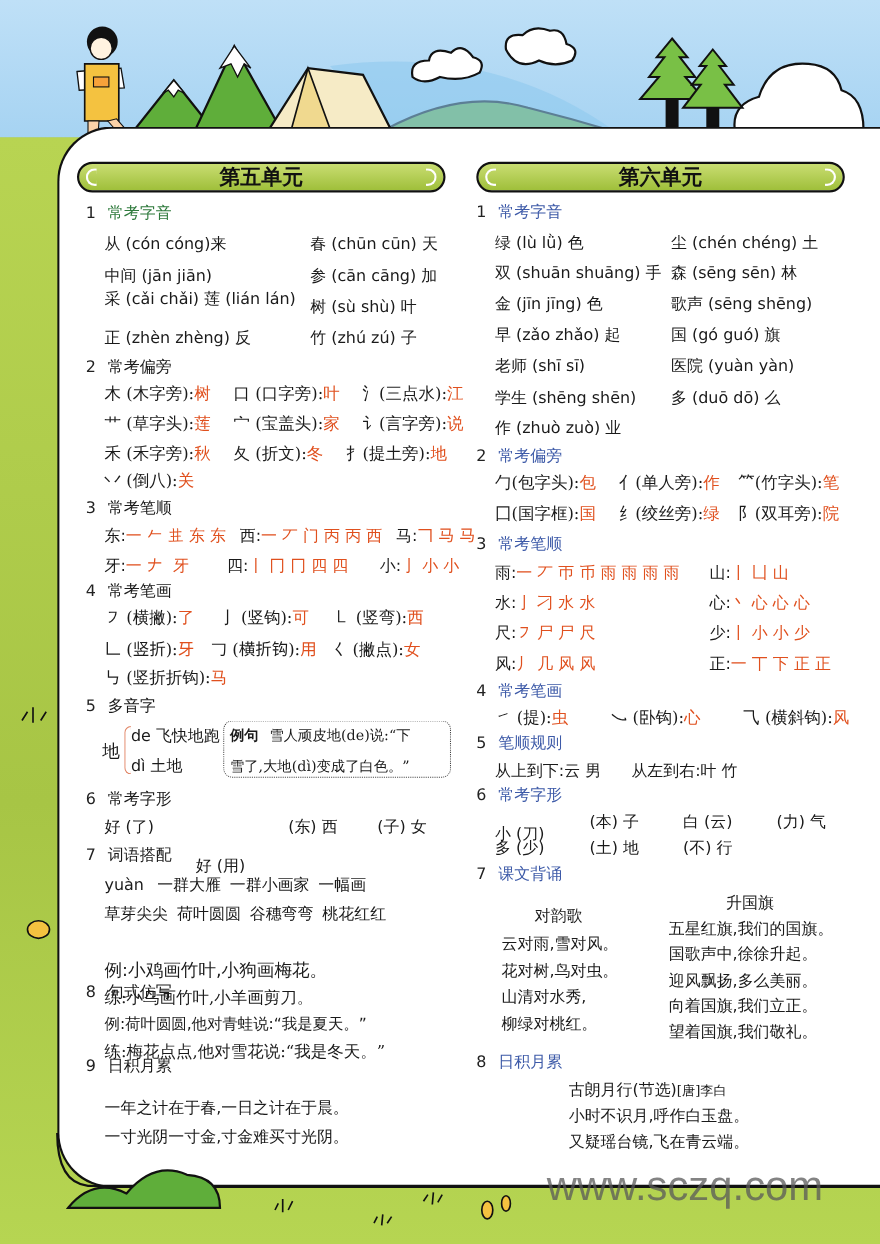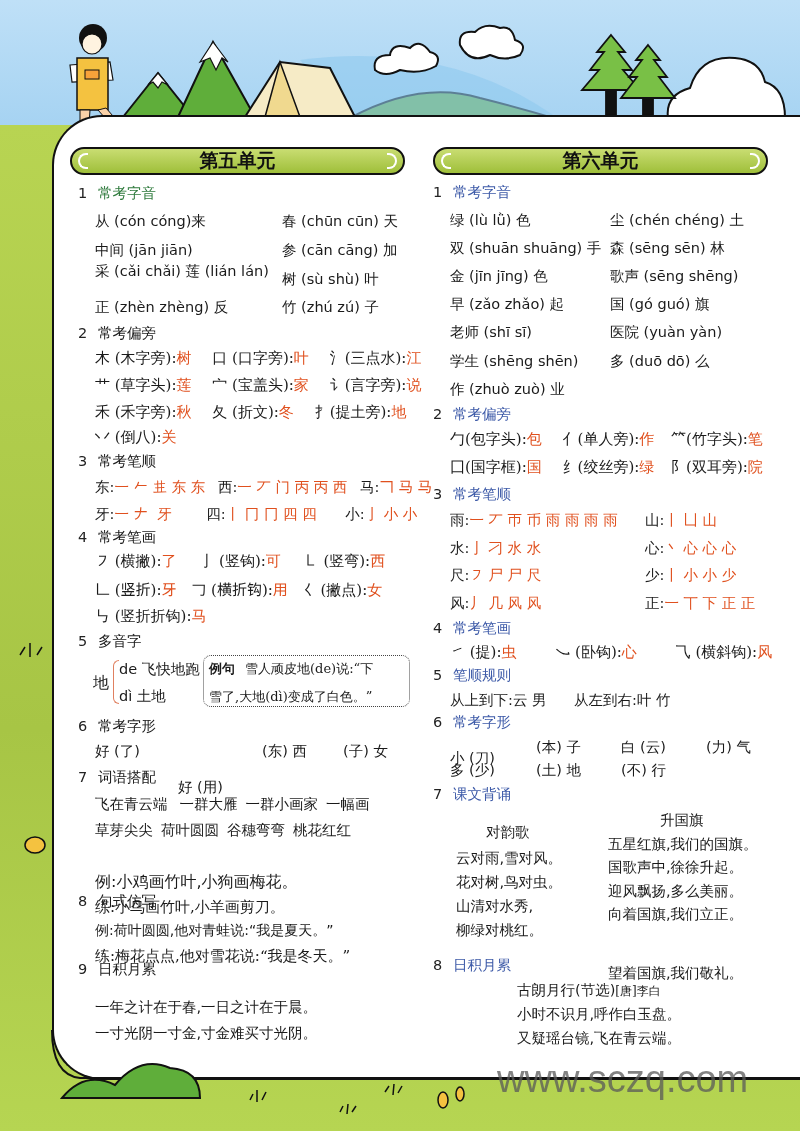--- a/index.html
+++ b/index.html
@@ -201,21 +201,21 @@
   </div>
   <div class="row" style="left:95px; top:742px;">好 (了)</div>
   <div class="row" style="left:178px; top:742px;margin-top:36px;">好 (用)</div>
   <div class="row" style="left:262px; top:742px;">(东) 西</div>
   <div class="row" style="left:343px; top:742px;">(子) 女</div>
 
   <div class="sec" style="left:78px; top:768px;">
     <span class="num">7</span><span class="title">词语搭配</span>
   </div>
   <div class="row" style="left:95px; top:795px;">
-    <span>飞在青云端</span><span style="display:inline-block;width:12px"></span><span>一群大雁</span><span style="display:inline-block;width:8px"></span><span>一群小画家</span><span style="display:inline-block;width:8px"></span><span>一幅画</span>
+    <span>yuàn</span><span style="display:inline-block;width:12px"></span><span>一群大雁</span><span style="display:inline-block;width:8px"></span><span>一群小画家</span><span style="display:inline-block;width:8px"></span><span>一幅画</span>
   </div>
   <div class="row" style="left:95px; top:821px;">
     <span>草芽尖尖</span><span style="display:inline-block;width:8px"></span><span>荷叶圆圆</span><span style="display:inline-block;width:8px"></span><span>谷穗弯弯</span><span style="display:inline-block;width:8px"></span><span>桃花红红</span>
   </div>
 
   <div class="sec" style="left:78px; top:892px;">
     <span class="num">8</span><span class="title">句式仿写</span>
   </div>
   <div class="row" style="left:95px; top:872px; font-size:16px;">例:小鸡画竹叶,小狗画梅花。</div>
   <div class="row small" style="left:95px; top:898px;">练:小鸟画竹叶,小羊画剪刀。</div>
@@ -307,21 +307,21 @@
   <div class="row" style="left:456px; top:849px;">云对雨,雪对风。</div>
   <div class="row" style="left:456px; top:873px;">花对树,鸟对虫。</div>
   <div class="row" style="left:456px; top:897px;">山清对水秀,</div>
   <div class="row" style="left:456px; top:921px;">柳绿对桃红。</div>
 
   <div class="row" style="left:660px; top:811px;">升国旗</div>
   <div class="row" style="left:608px; top:835px;">五星红旗,我们的国旗。</div>
   <div class="row" style="left:608px; top:858px;">国歌声中,徐徐升起。</div>
   <div class="row" style="left:608px; top:882px;">迎风飘扬,多么美丽。</div>
   <div class="row" style="left:608px; top:905px;">向着国旗,我们立正。</div>
-  <div class="row" style="left:608px; top:964px;">望着国旗,我们敬礼。</div>
+  <div class="row" style="left:608px; top:929px;">望着国旗,我们敬礼。</div>
 
   <div class="sec sec-r" style="left:433px; top:956px;">
     <span class="num">8</span><span class="title">日积月累</span>
   </div>
   <div class="row" style="left:517px; top:981px;">
     <span>古朗月行(节选)</span><span class="small" style="font-size:12px;">[唐]李白</span>
   </div>
   <div class="row" style="left:517px; top:1005px;">小时不识月,呼作白玉盘。</div>
   <div class="row" style="left:517px; top:1029px;">又疑瑶台镜,飞在青云端。</div>
 </div>

